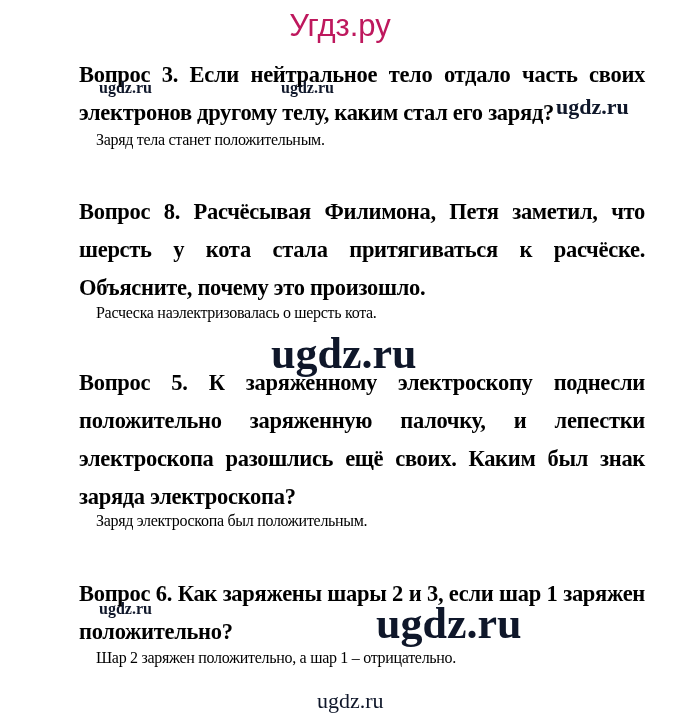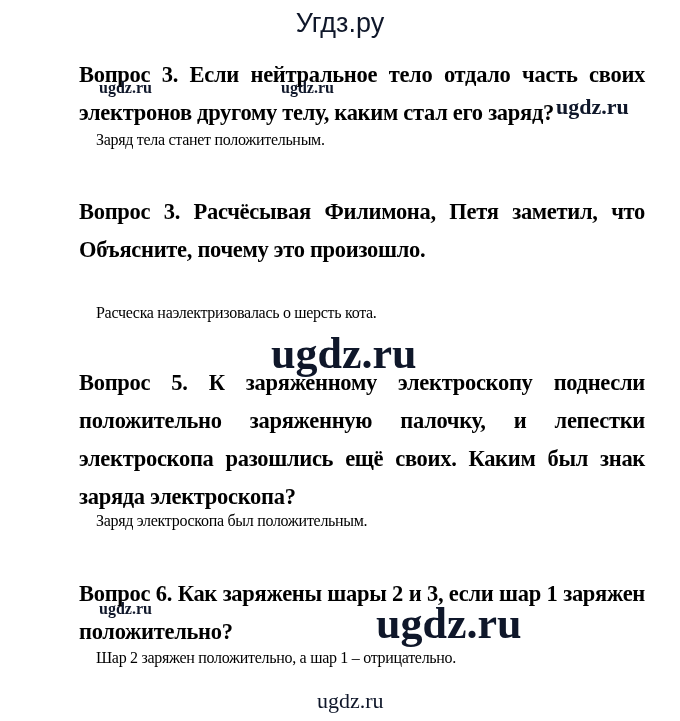--- a/index.html
+++ b/index.html
@@ -1,19 +1,19 @@
 <!DOCTYPE html>
 <html><head>
   <meta charset="utf-8">
   <style>
     html, body { margin: 0; padding: 0; background: #ffffff; }
     body { width: 680px; height: 721px; position: relative; overflow: hidden; color: #000; }
     .header {
       position: absolute; left: 0; top: 8px; width: 680px; text-align: center;
-      font-family: "Liberation Sans", sans-serif; font-size: 27px; color: #0f172a;
+      font-family: "Liberation Sans", sans-serif; font-size: 31px; color: #be185d;
     }
     .q {
       position: absolute; left: 35px; width: 610px;
       font-family: "Liberation Serif", serif; font-weight: bold; font-size: 22.5px;
       line-height: 38px; text-align: justify; text-align-last: left;
       letter-spacing: -0.3px;
     }
     .a {
       position: absolute; left: 96px; font-family: "Liberation Serif", serif;
       font-size: 16px; line-height: 30px; letter-spacing: -0.3px; white-space: nowrap;
@@ -33,21 +33,22 @@
 
 <div class="header">Угдз.ру</div>
 
 <div class="q" style="top:56px;">
   <span class="line" style="text-align-last:justify;">Вопрос 3. Если нейтральное тело отдало часть своих</span>
   <span class="line">электронов другому телу, каким стал его заряд?</span>
 </div>
 <div class="a" style="top:125px;">Заряд тела станет положительным.</div>
 
 <div class="q" style="top:193px;">
-  <span class="line" style="text-align-last:justify;">Вопрос 3. Расчёсывая Филимона, Петя заметил, что</span>
+  <span class="line" style="text-align-last:justify;">Вопрос 8. Расчёсывая Филимона, Петя заметил, что</span>
+  <span class="line" style="text-align-last:justify;">шерсть у кота стала притягиваться к расчёске.</span>
   <span class="line">Объясните, почему это произошло.</span>
 </div>
 <div class="a" style="top:298px;">Расческа наэлектризовалась о шерсть кота.</div>
 
 <div class="q" style="top:364px;">
   <span class="line" style="text-align-last:justify;">Вопрос 5. К заряженному электроскопу поднесли</span>
   <span class="line" style="text-align-last:justify;">положительно заряженную палочку, и лепестки</span>
   <span class="line" style="text-align-last:justify;">электроскопа разошлись ещё своих. Каким был знак</span>
   <span class="line">заряда электроскопа?</span>
 </div>

